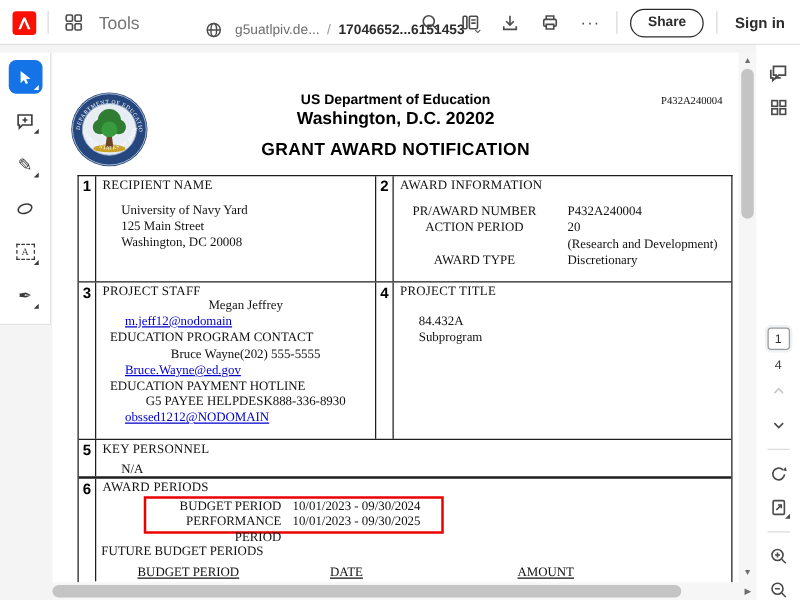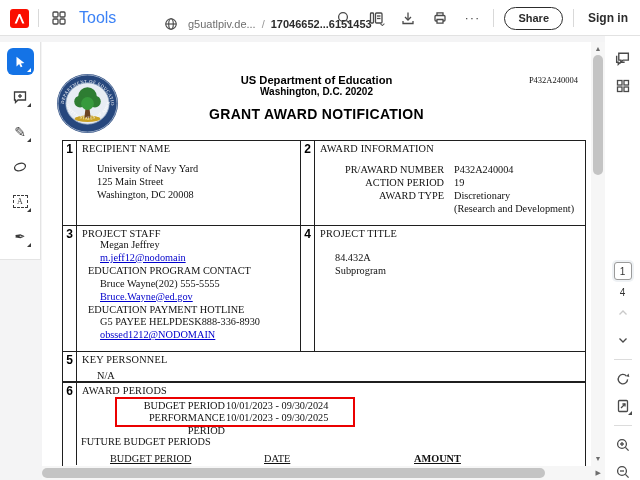--- a/index.html
+++ b/index.html
@@ -4,21 +4,21 @@
 <style>
   * { margin:0; padding:0; box-sizing:border-box; }
   html,body { width:640px; height:480px; overflow:hidden; background:#fff; }
   .app { position:relative; width:640px; height:480px; font-family:"Liberation Sans",sans-serif; background:#f4f4f5; }
 
   
   .toolbar { position:absolute; left:0; top:0; width:640px; height:36px; background:#fff; border-bottom:1px solid #e2e2e2; z-index:5; }
   .tb-left { position:absolute; left:10px; top:0; height:36px; display:flex; align-items:center; gap:9px; }
   .adobe-logo { width:19px; height:19px; border-radius:3px; background:#FA0F00; display:flex; align-items:center; justify-content:center; }
   .tb-divider { width:1px; height:18px; background:#d9d9d9; }
-  .tools-label { font-size:16px; color:#3b82f6; }
+  .tools-label { font-size:14px; color:#737373; }
   .tb-center { position:absolute; left:160px; top:0; height:48px; display:flex; align-items:center; gap:6px; }
   .bc-site { font-size:11px; color:#6e6e6e; }
   .bc-sep { font-size:11px; color:#9a9a9a; }
   .bc-name { font-size:11px; color:#2c2c2c; font-weight:bold; }
   .bc-chev { font-size:11px; color:#555; margin-top:-4px; }
   .tb-right { position:absolute; right:8px; top:0; height:36px; display:flex; align-items:center; gap:10px; }
   .tb-btn { width:22px; height:22px; display:flex; align-items:center; justify-content:center; border-radius:3px; cursor:pointer; }
   .tb-btn svg { stroke:#4a4a4a; fill:none; stroke-width:1.3; }
   .ellipsis { font-size:13px; color:#4a4a4a; letter-spacing:1px; line-height:10px; }
   .share-btn { height:23px; padding:0 13px; border:1.5px solid #2c2c2c; border-radius:12px; background:#fff; font-size:11px; font-weight:bold; color:#2c2c2c; display:flex; align-items:center; }
@@ -35,61 +35,61 @@
   .glyph14 { font-size:14px; line-height:14px; }
   .glyph13 { font-size:13px; line-height:13px; }
   .addtext-box { width:15px; height:13px; border:1px dashed #3b3b3b; font-size:8px; font-family:"Liberation Serif",serif; display:flex; align-items:center; justify-content:center; color:#3b3b3b; }
 
   
   .doc { position:absolute; left:42px; top:42px; width:549px; height:424px; background:#fff; overflow:hidden; font-family:"Liberation Serif",serif; color:#111; z-index:2; }
   .seal { position:absolute; left:14px; top:31px; }
   .doc-code { position:absolute; right:13px; top:33px; font-size:8.5px; }
   .doc-head { position:absolute; left:60px; right:60px; top:32px; text-align:center; font-family:"Liberation Sans",sans-serif; font-weight:bold; color:#000; }
   .doc-head .l1 { font-size:11.2px; }
-  .doc-head .l2 { font-size:10px; }
+  .doc-head .l2 { font-size:14px; }
   .doc-head .title { font-size:14px; margin-top:9px; letter-spacing:.3px; }
 
   .gtable { position:absolute; left:20px; top:98px; width:524px; height:326px; border:1px solid #1f1f1f; border-bottom:none; font-size:10.3px; }
   .trow { display:flex; border-bottom:1px solid #1f1f1f; }
   .trow.r1 { height:85px; }
   .trow.r2 { height:126px; }
   .trow.r3 { height:31px; border-bottom-width:2px; }
   .trow.r4 { height:82px; border-bottom:none; }
   .cell { display:flex; height:100%; }
   .cell.w-left { width:238px; border-right:1px solid #1f1f1f; }
   .cell.w-right { flex:1; }
   .cell.w-full { flex:1; }
   .numcol { width:14px; border-right:1px solid #1f1f1f; font-family:"Liberation Sans",sans-serif; font-weight:bold; font-size:12px; text-align:center; padding-top:1px; color:#000; }
   .ccontent { flex:1; position:relative; }
   .boxlabel { padding:2px 0 0 5px; letter-spacing:.2px; }
 
   .addr { position:absolute; left:20px; top:21px; line-height:13px; }
   .kv-rows { position:absolute; left:0; top:22px; right:0; line-height:13px; }
   .kv { display:flex; }
-  .kv .lbl { width:129px; text-align:right; }
+  .kv .lbl { width:129px; text-align:center; }
   .kv .val { padding-left:10px; }
 
   .staff { position:absolute; left:0; top:13px; right:0; line-height:12.9px; }
   .s-head { padding-left:11px; }
-  .s-name { padding-left:23px; display:flex; justify-content:flex-start; padding-right:7px; }
+  .s-name { padding-left:23px; display:flex; justify-content:center; padding-right:7px; }
   .s-email { padding-left:23px; }
   .doclink { color:#0000CC; text-decoration:underline; }
 
   .ptitle { position:absolute; left:20px; top:25px; line-height:13px; }
   .na { position:absolute; left:20px; top:18px; }
 
   .redbox { position:absolute; left:38px; top:14px; width:240px; height:30px; border:2px solid #EB0000; padding-top:1px; line-height:12.4px; }
   .pr { display:flex; }
   .pr .plbl { width:108px; text-align:right; }
-  .pr .pval { padding-left:1px; }
+  .pr .pval { padding-left:9px; }
   .future { position:absolute; left:4px; top:53px; }
   .fcol { position:absolute; top:70px; text-decoration:underline; }
   .fcol.c1 { left:33px; }
   .fcol.c2 { left:187px; }
-  .fcol.c3 { left:337px;font-weight:bold; }
+  .fcol.c3 { left:337px; }
 
   
   .vscroll { position:absolute; left:591px; top:42px; width:14px; height:424px; background:#f6f6f6; z-index:3; }
   .vthumb { position:absolute; left:2px; top:13px; width:10px; height:120px; background:#c4c4c4; border-radius:5px; }
   .sarrow { position:absolute; left:0; width:14px; text-align:center; font-size:7px; color:#6d6d6d; }
   .sarrow.up { top:3px; } .sarrow.dn { bottom:4px; }
   .hscroll { position:absolute; left:42px; top:466px; width:563px; height:14px; background:#f6f6f6; z-index:3; }
   .hthumb { position:absolute; left:0; top:2px; width:503px; height:10px; background:#c4c4c4; border-radius:5px; }
   .harrow { position:absolute; right:4px; top:3px; font-size:7px; color:#6d6d6d; }
 
@@ -266,29 +266,29 @@
           <div class="numcol">2</div>
           <div class="ccontent">
             <div class="boxlabel">AWARD INFORMATION</div>
             <div class="kv-rows">
               <div class="kv">
                   <span class="lbl">PR/AWARD NUMBER</span>
                   <span class="val">P432A240004</span>
                 </div>
               <div class="kv">
                   <span class="lbl">ACTION PERIOD</span>
-                  <span class="val">19</span>
+                  <span class="val">20</span>
+                </div>
+              <div class="kv">
+                  <span class="lbl"></span>
+                  <span class="val">(Research and Development)</span>
                 </div>
               <div class="kv">
                   <span class="lbl">AWARD TYPE</span>
                   <span class="val">Discretionary</span>
-                </div>
-              <div class="kv">
-                  <span class="lbl"></span>
-                  <span class="val">(Research and Development)</span>
                 </div>
             </div>
           </div>
         </div>
       </div>
 
       <div class="trow r2">
         <div class="cell w-left">
           <div class="numcol">3</div>
           <div class="ccontent">

